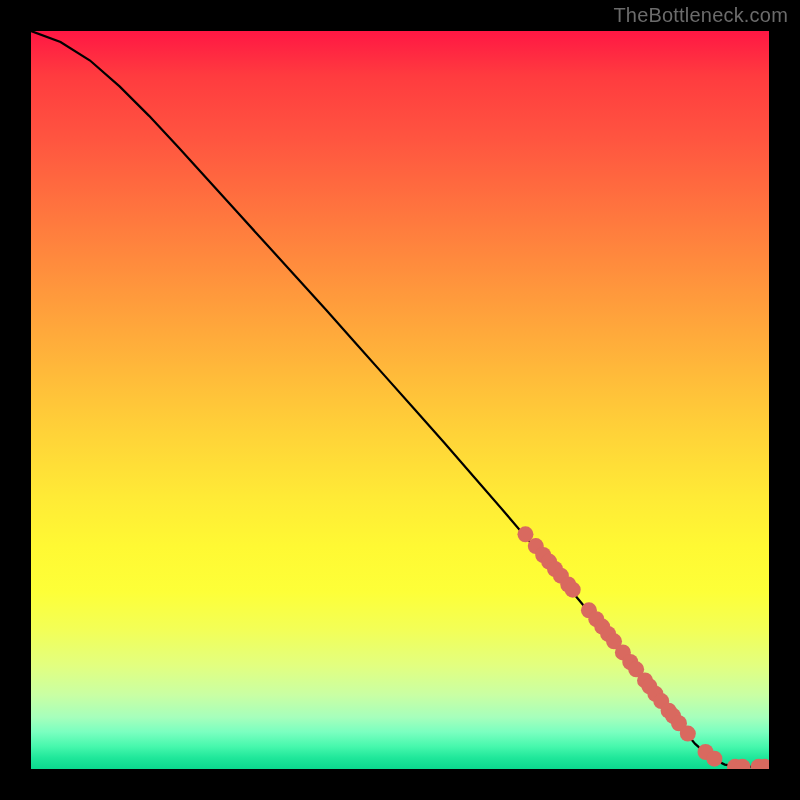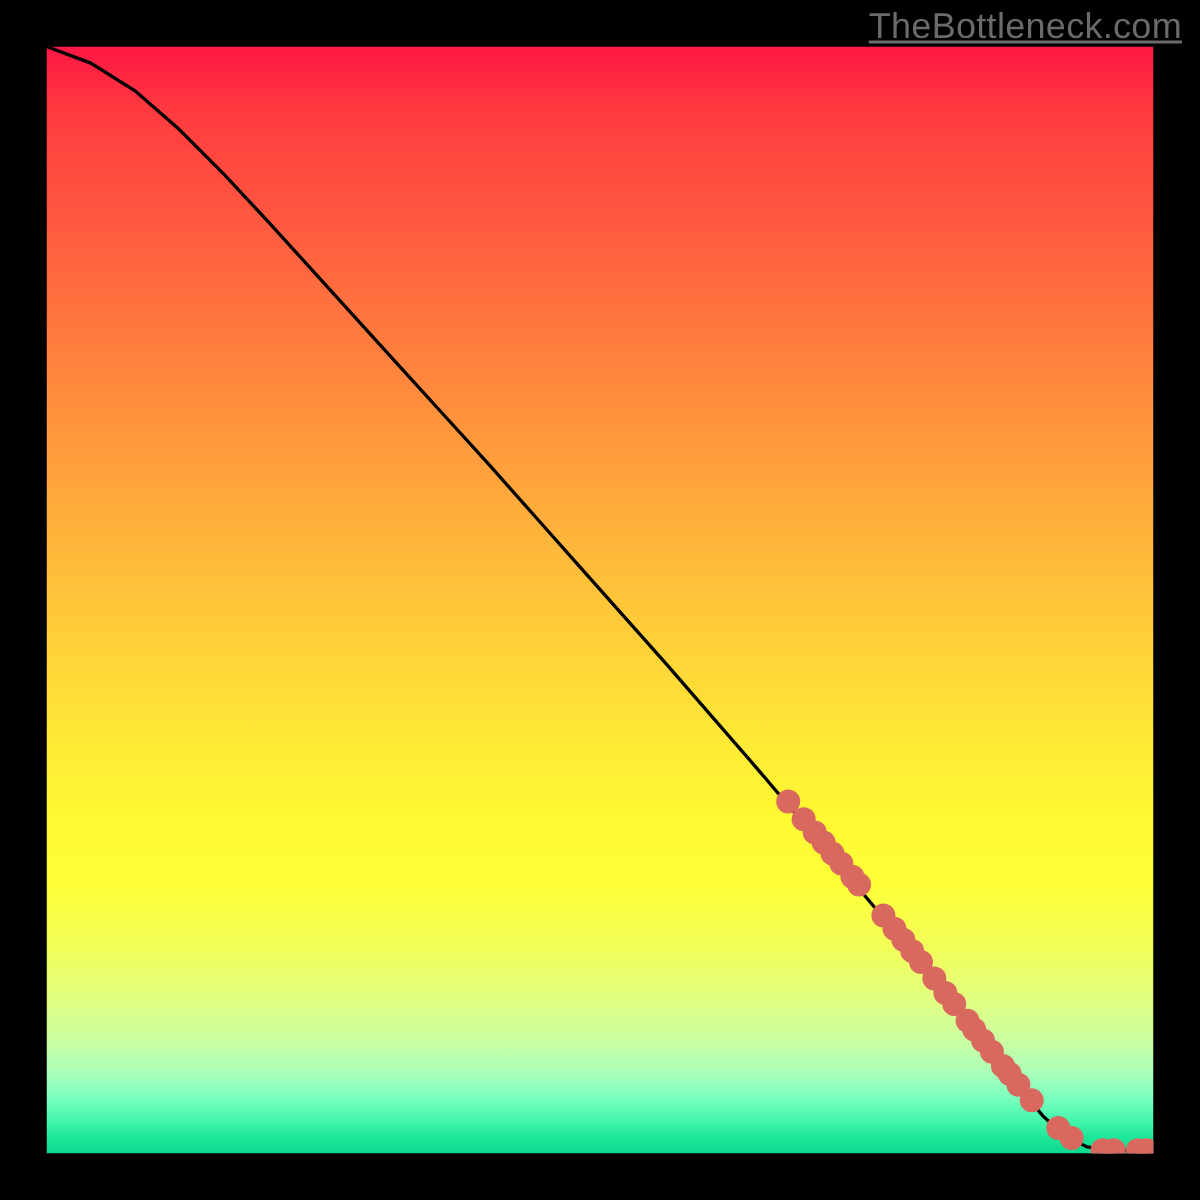--- a/index.html
+++ b/index.html
@@ -57,25 +57,24 @@
     inset: 0;
     width: 738px;
     height: 738px;
     overflow: visible;
   }
   .watermark {
     position: absolute;
     top: 4px;
     right: 12px;
     color: #6b6b6b;
-    font-size: 24px;
+    font-size: 20px;
     font-weight: 500;
     letter-spacing: 0.2px;
     user-select: none;
-    text-decoration: underline;
   }
 </style>
 </head>
 <body>
 
 <div class="frame">
 
   <div class="plot-area">
     <div class="gradient-bg"></div>
     <svg class="curve" viewBox="0 0 738 738" preserveAspectRatio="none">

